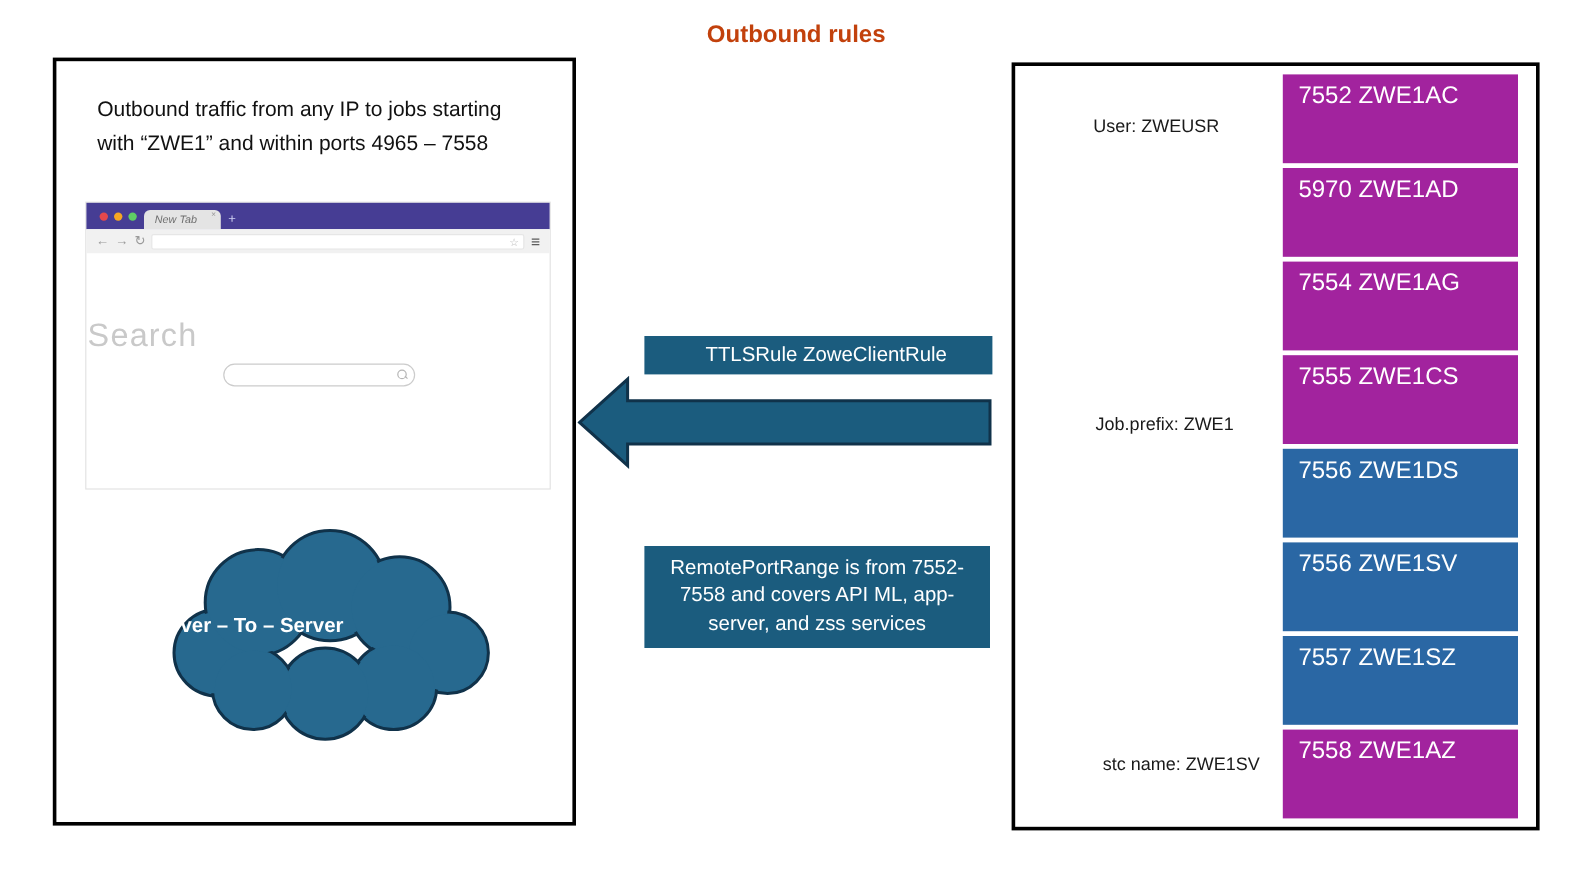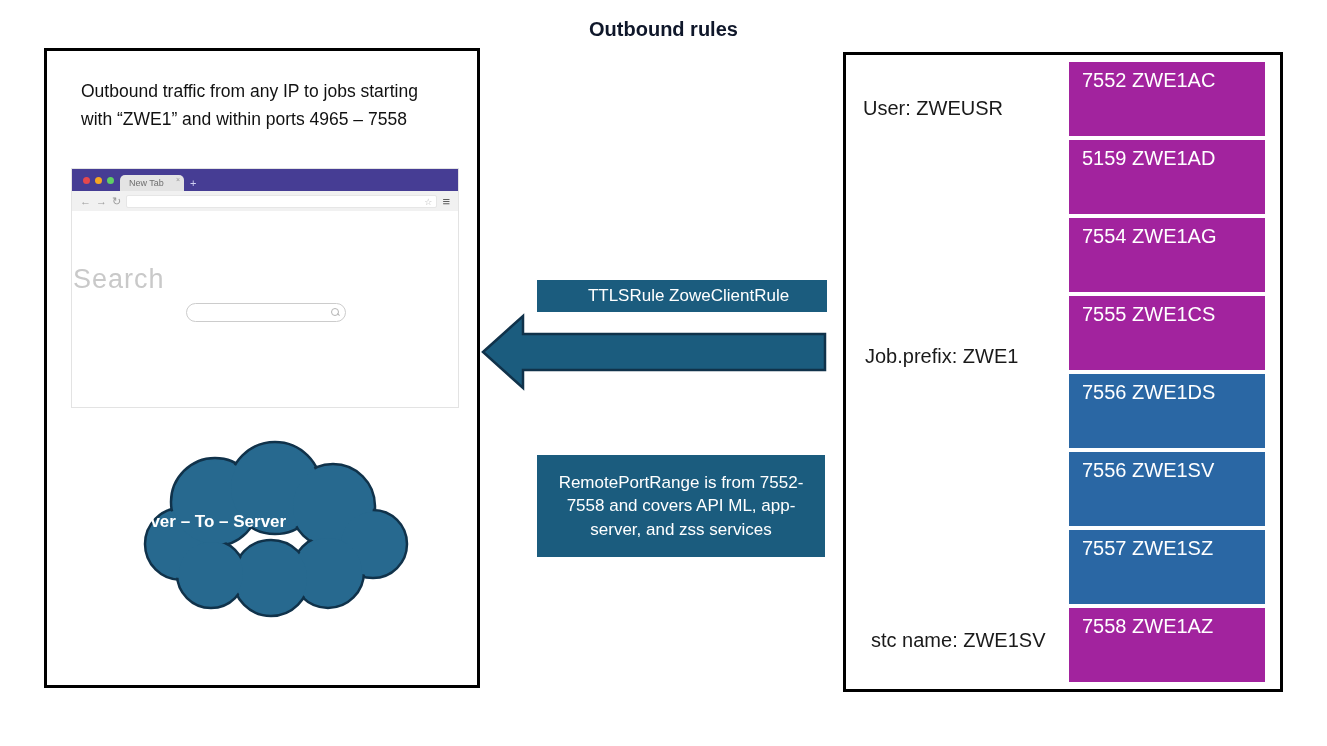--- a/index.html
+++ b/index.html
@@ -8,33 +8,33 @@
     --teal:#1b5c7e;
     --cloud:#27698f;
     --browser_purple:#463d94;
     --arrow_outline:#10324a;
   }
   *{margin:0;padding:0;box-sizing:border-box;}
   body{background:#fff;font-family:"Liberation Sans",sans-serif;}
   .canvas{position:relative;width:1327px;height:746px;background:#fff;overflow:hidden;}
 
   .page-title{position:absolute;top:18px;left:0;width:100%;text-align:center;
-    font-size:20px;font-weight:bold;color:#0f172a;}
+    font-size:20px;font-weight:bold;color:#c2410c;}
 
   
   .left-box{position:absolute;left:44px;top:48px;width:436px;height:640px;
     border:3px solid #000;background:#fff;}
   .left-desc{position:absolute;left:34px;top:26px;width:350px;
     font-size:17.5px;line-height:1.6;color:#111;}
 
   
   .browser{position:absolute;left:24px;top:117px;width:388px;height:240px;
     background:#fff;border:1px solid #e3e3e3;}
   .browser-top{position:absolute;left:0;top:0;width:100%;height:22px;
-    background:var(--browser_purple);}
+    background:var(--browser_purple);font-style:italic;}
   .dots{position:absolute;left:11px;top:8px;display:flex;gap:5px;}
   .dot{width:7px;height:7px;border-radius:50%;}
   .dot.red{background:#e5484d;}
   .dot.orange{background:#f5a623;}
   .dot.green{background:#5fcf65;}
   .tab{position:absolute;left:48px;top:6px;width:64px;height:16px;background:#e4e4e4;
     border-radius:5px 5px 0 0;font-size:9px;color:#6f6f6f;line-height:16px;
     padding-left:9px;}
   .tab-close{position:absolute;right:4px;top:0;font-size:7px;color:#9a9a9a;line-height:9px;}
   .newtab-plus{position:absolute;left:118px;top:7px;font-size:11px;color:#cfd0f2;line-height:14px;}
@@ -57,27 +57,27 @@
 
   
   .cloud-wrap{position:absolute;left:76px;top:375px;width:300px;height:200px;}
   .cloud-label{position:absolute;left:0;top:43%;width:100%;text-align:left;
     color:#fff;font-size:17px;font-weight:bold;}
 
   
   .mid-box{position:absolute;background:var(--teal);color:#fff;font-size:17px;text-align:center;}
   .ttls-box{left:537px;top:280px;width:290px;height:32px;line-height:32px;padding-left:13px;}
   .local-box{left:537px;top:389px;width:288px;min-height:57px;padding:5px 10px;line-height:1.38;}
-  .remote-box{left:537px;top:455px;width:288px;min-height:85px;padding:16px 10px;line-height:1.38;}
+  .remote-box{left:537px;top:455px;width:288px;min-height:85px;padding:6px 10px;line-height:1.38;}
   .arrow-svg{position:absolute;left:481px;top:312px;}
 
   
   .right-box{position:absolute;left:843px;top:52px;width:440px;height:640px;
     border:3px solid #000;background:#fff;}
-  .r-label{position:absolute;font-size:20px;color:#1a1a1a;}
+  .r-label{position:absolute;font-size:15px;color:#1a1a1a;margin-left:48px;}
   .r-label.user{left:17px;top:42px;}
   .r-label.prefix{left:19px;top:290px;}
   .r-label.stc{left:25px;top:574px;}
   .job-column{position:absolute;left:223px;top:7px;width:196px;}
   .job-box{width:196px;height:74px;margin-bottom:4px;color:#fff;font-size:20px;
     padding:7px 0 0 13px;}
   .job-box.magenta{background:var(--magenta);}
   .job-box.blue{background:var(--blue);}
 </style>
 </head>
@@ -152,21 +152,21 @@
   </svg>
 
   <div class="mid-box remote-box">RemotePortRange is from 7552-7558 and covers API ML, app-server, and zss services</div>
 
   <div class="right-box">
     <div class="r-label user">User: ZWEUSR</div>
     <div class="r-label prefix">Job.prefix: ZWE1</div>
     <div class="r-label stc">stc name: ZWE1SV</div>
     <div class="job-column">
         <div class="job-box magenta">7552 ZWE1AC</div>
-        <div class="job-box magenta">5159 ZWE1AD</div>
+        <div class="job-box magenta">5970 ZWE1AD</div>
         <div class="job-box magenta">7554 ZWE1AG</div>
         <div class="job-box magenta">7555 ZWE1CS</div>
         <div class="job-box blue">7556 ZWE1DS</div>
         <div class="job-box blue">7556 ZWE1SV</div>
         <div class="job-box blue">7557 ZWE1SZ</div>
         <div class="job-box magenta">7558 ZWE1AZ</div>
       </div>
   </div>
 
 </div>

